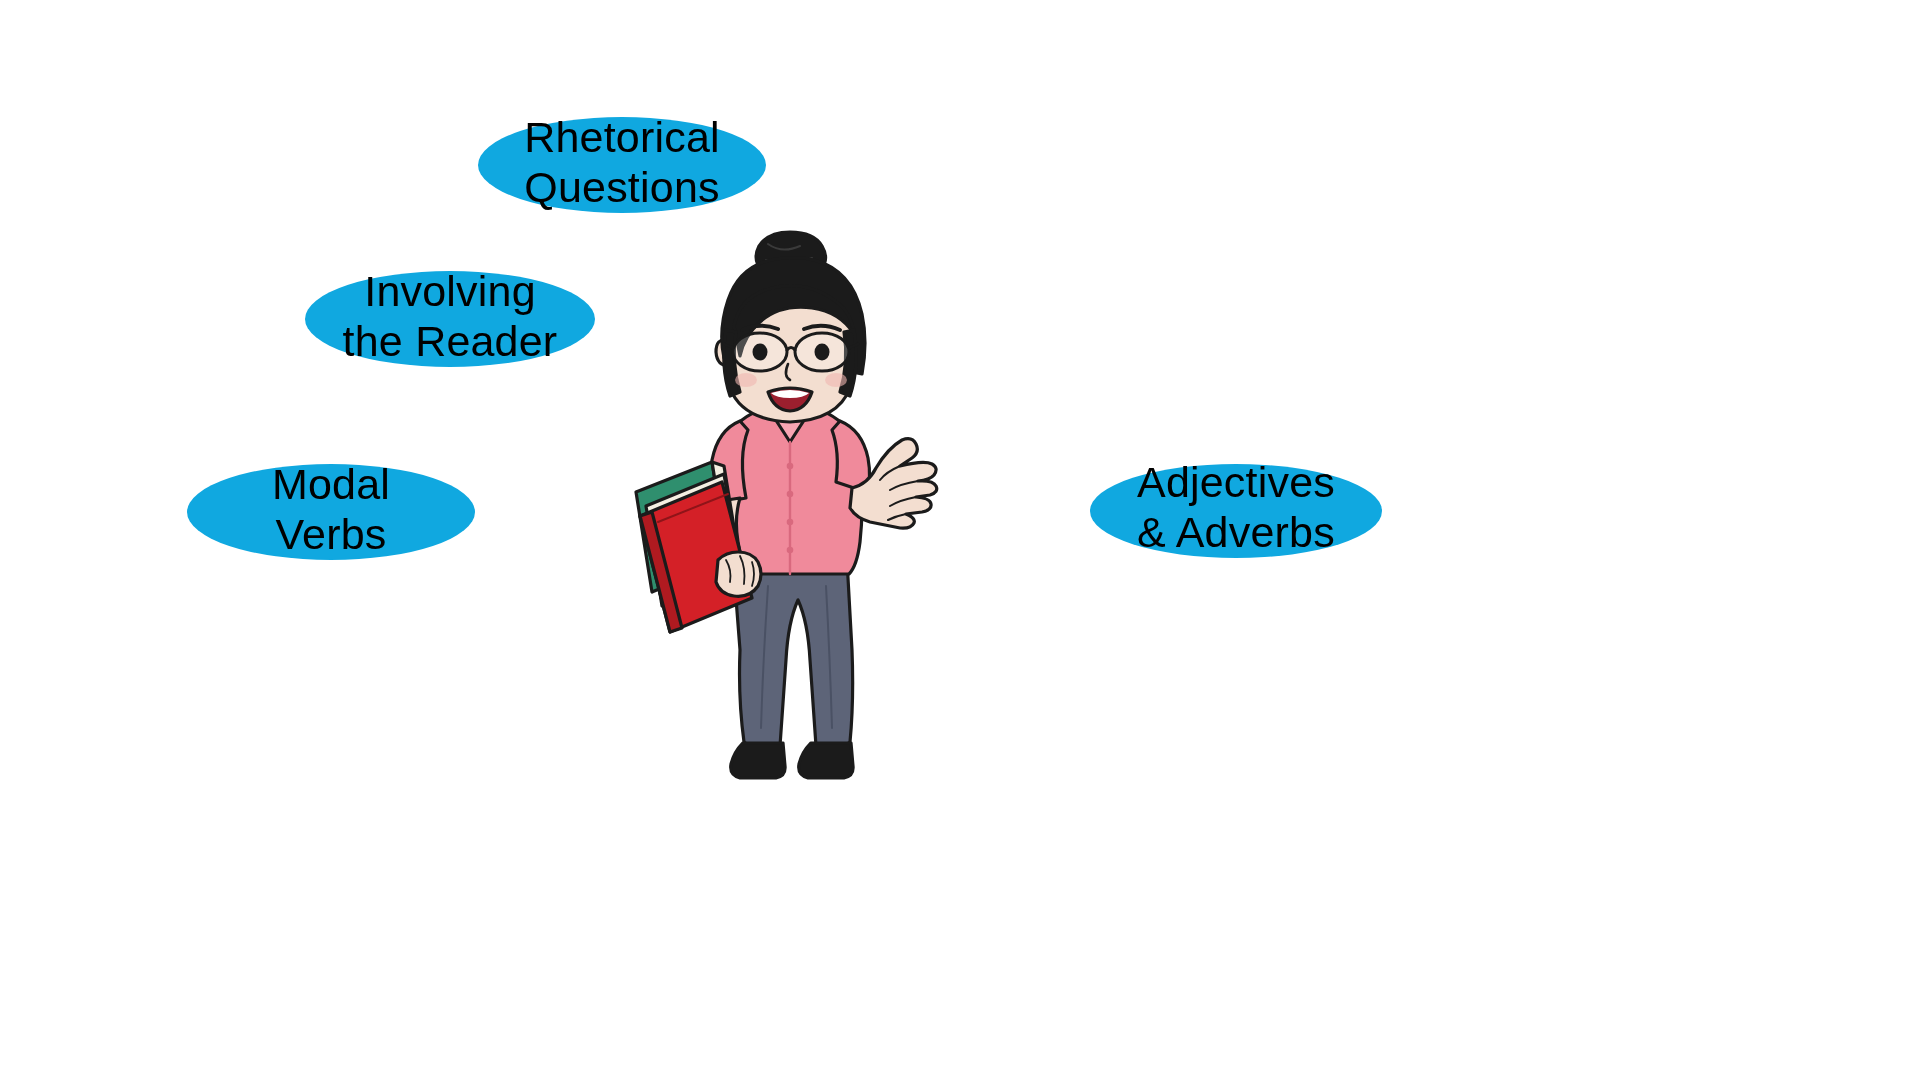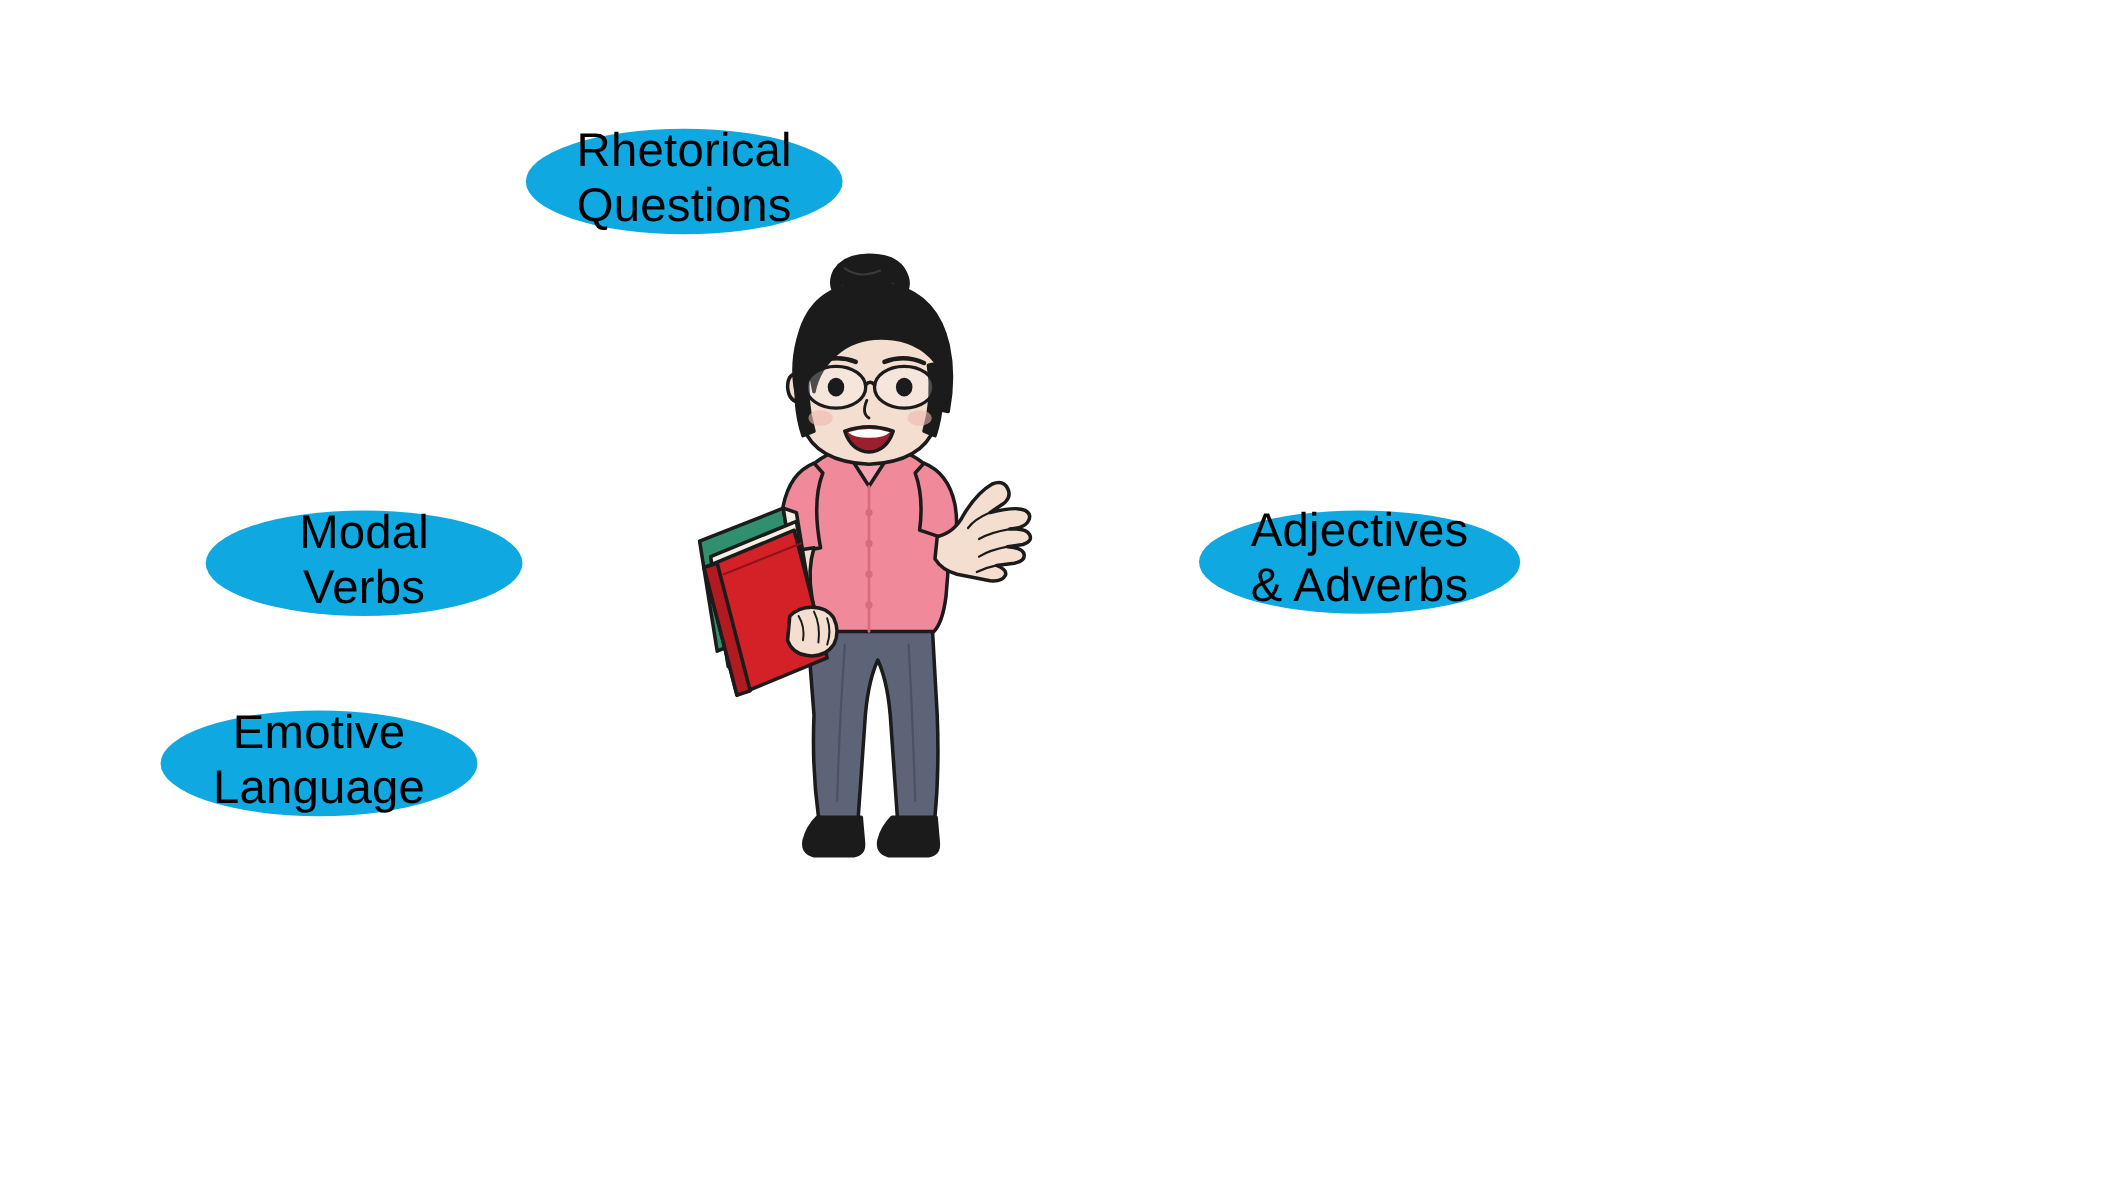--- a/index.html
+++ b/index.html
@@ -66,36 +66,36 @@
 <body>
 
 <div id="stage" style="background: rgb(255, 255, 255);">
 
   <div class="bubble" id="b-rhetorical" style="background: rgb(16, 168, 224); color: rgb(0, 0, 0);">
     <span class="bubble-label">Rhetorical
 Questions</span>
   </div>
 
 
+  <div class="bubble" id="b-involving" style="background: rgb(16, 168, 224); color: rgb(0, 0, 0);">
+    <span class="bubble-label">Involving
+the Reader</span>
+  </div>
 
 
   <div class="bubble" id="b-modal" style="background: rgb(16, 168, 224); color: rgb(0, 0, 0);">
     <span class="bubble-label">Modal
 Verbs</span>
   </div>
 
   <div class="bubble" id="b-adjectives" style="background: rgb(16, 168, 224); color: rgb(0, 0, 0);">
     <span class="bubble-label">Adjectives
 &amp; Adverbs</span>
   </div>
 
-  <div class="bubble" id="b-emotive" style="background: rgb(16, 168, 224); color: rgb(0, 0, 0);">
-    <span class="bubble-label">Emotive
-Language</span>
-  </div>
 
 
   <div id="character">
     <svg viewBox="0 0 380 570" xmlns="http://www.w3.org/2000/svg">
       <g stroke="#1b1b1b" stroke-width="3.2" stroke-linejoin="round" stroke-linecap="round">
 
         <path fill="#5d6478" d="M133 330 L247 330 L252 420 Q254 470 250 512 L244 516 L216 516 L210 430
                  Q208 392 198 370 Q188 392 186 430 L180 516 L150 516 L144 512
                  Q138 468 140 420 Z"></path>
 

